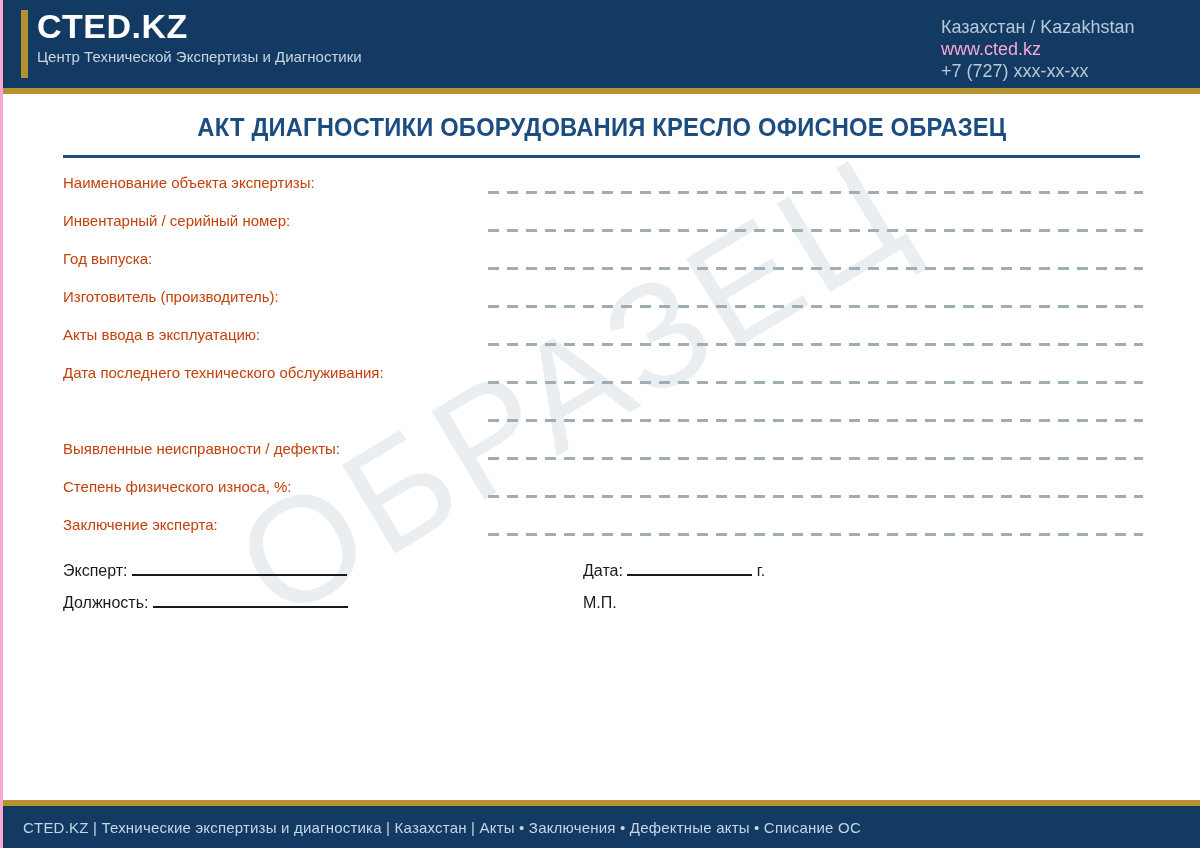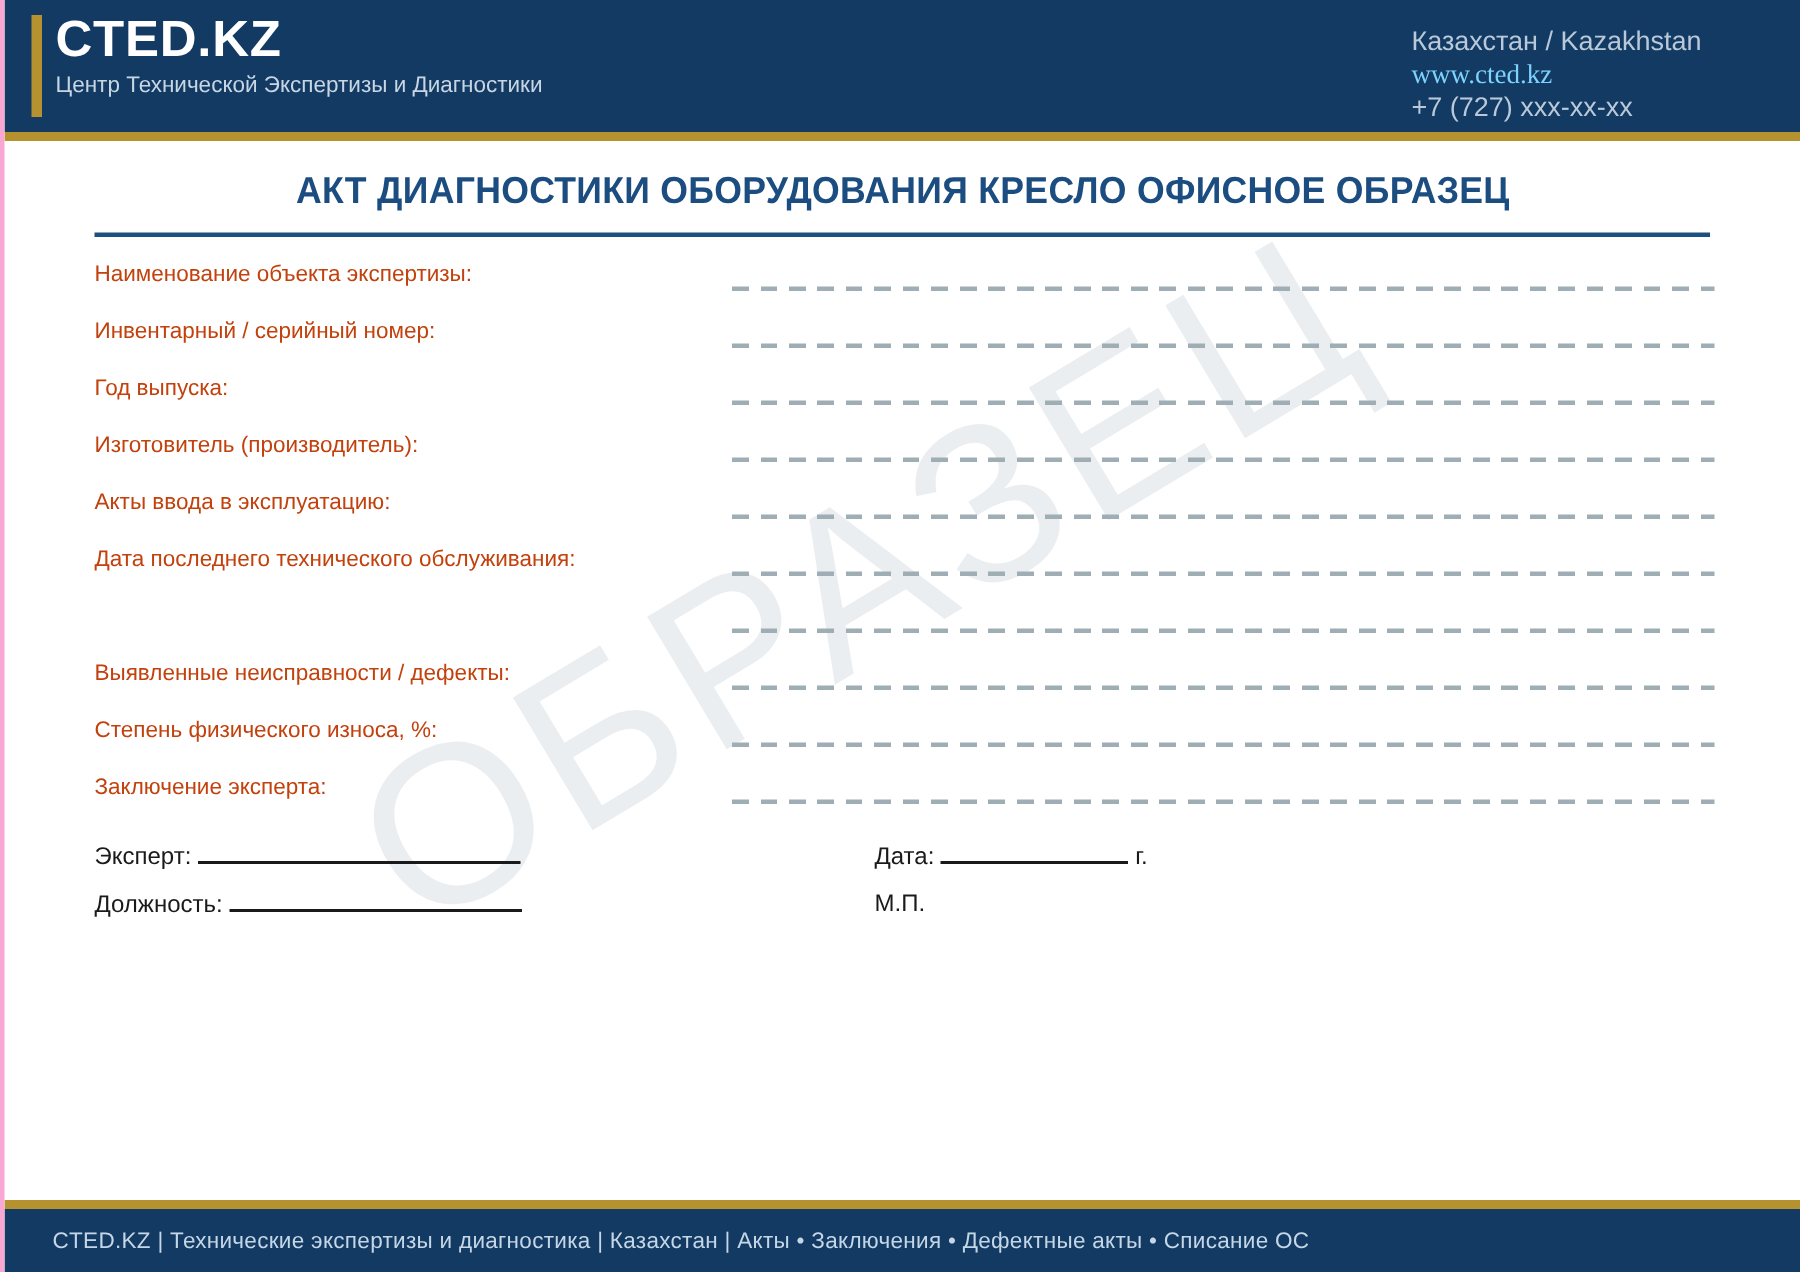--- a/index.html
+++ b/index.html
@@ -43,21 +43,21 @@
     font-size: 15px;
     color: #c8d6e4;
   }
   .header-contacts {
     position: absolute;
     left: 938px; top: 16px;
     font-size: 18px;
     line-height: 22px;
     color: #b9c9da;
   }
-  .header-contacts .site { color: #7dd3fc; cursor: pointer; font-family: Liberation Serif, serif; }
+  .header-contacts .site { color: #f9a8d4; cursor: pointer; }
   .header-divider {
     height: 6px;
     background: #b5922f;
   }
   
   .doc-title-wrap {
     margin-top: 19px;
     text-align: center;
   }
   .doc-title {
@@ -149,21 +149,21 @@
   }
   .footer-gold {
     height: 6px;
     background: #b5922f;
   }
   .footer-bar {
     height: 42px;
     background: #123a63;
     display: flex;
     align-items: center;
-    padding-left: 32px;
+    padding-left: 20px;
     font-size: 15px;
     color: #c5d6e6;
     letter-spacing: 0.2px;
   }
 </style>
 </head>
 <body>
 
 <div class="page">
 

